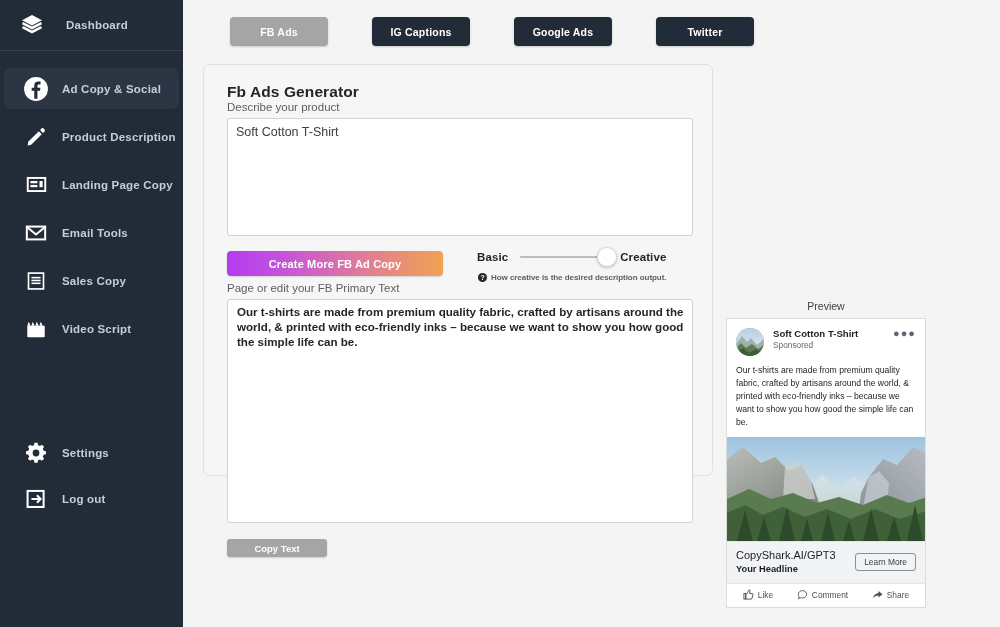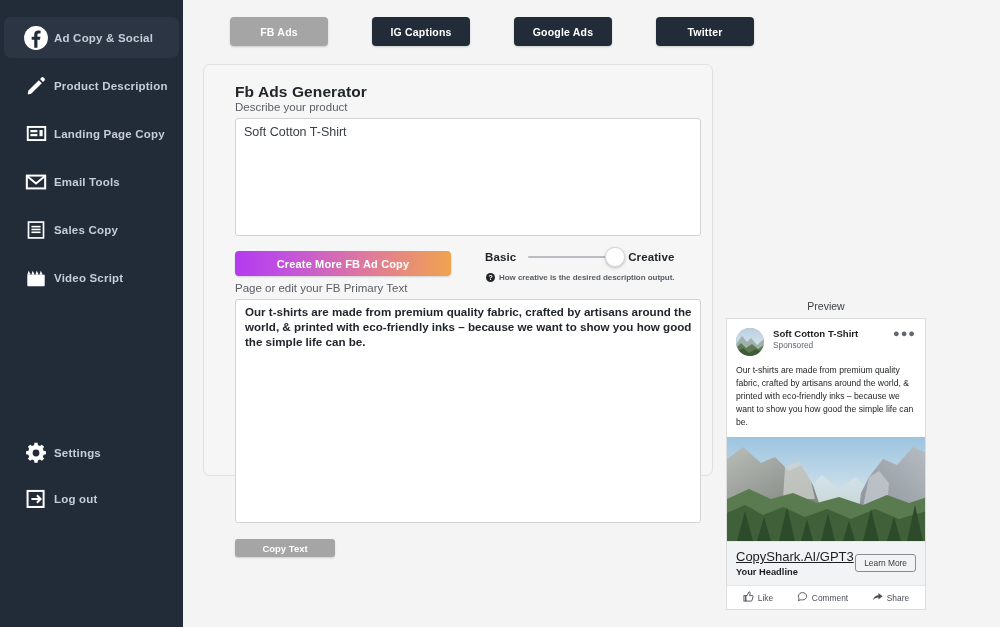--- a/index.html
+++ b/index.html
@@ -39,21 +39,21 @@
     border-radius: 7px;
     cursor: pointer;
   }
   .nav-item.active { background: #2b3543; }
   .nav-item .ico {
     width: 36px; display: flex; align-items: center; justify-content: center;
     flex: 0 0 36px;
   }
   .nav-item .lbl {
     color: #c5cdd8; font-size: 11.5px; font-weight: bold;
-    margin-left: 0; letter-spacing: .2px; white-space: nowrap; text-align: right;
+    margin-left: 8px; letter-spacing: .2px; white-space: nowrap; text-align: right;
   }
   .nav-bottom { position: absolute; left: 0; right: 0; top: 432px; }
   .nav-bottom .nav-item { margin-bottom: 5px; }
 
   svg.i { display:block; }
 
   
   .main {
     flex: 1; height: 627px;
     background: #f4f4f4;
@@ -79,21 +79,21 @@
   .tab.active { background: #a5a5a5; color: #fdfdfd; }
 
   
   .card {
     position: absolute;
     left: 20px; top: 64px;
     width: 510px; height: 412px;
     background: #f6f6f6;
     border: 1px solid #e0e0e0;
     border-radius: 7px;
-    padding: 18px 21px 0 31px;
+    padding: 18px 21px 0 23px;
   }
   .card-title {
     font-size: 15.5px; font-weight: bold; color: #22262b;
     letter-spacing: .1px;
   }
   .field-label {
     font-size: 11.5px; color: #5b6067;
     margin-bottom: 5px;
   }
   .ta {
@@ -198,21 +198,21 @@
     font-size: 8.6px; line-height: 1.52; color: #1c1e21;
   }
   .fb-photo { width: 200px; height: 104px; position: relative; overflow: hidden; }
   .fb-meta {
     padding: 6px 9px 7px 9px;
     background: #f2f3f5;
     border-top: 1px solid #e4e6eb;
     display: flex; align-items: center; justify-content: space-between;
   }
   .fb-meta-text { line-height: 1.35; }
-  .fb-domain { font-size: 13px; color: #1c1e21; text-decoration: underline; }
+  .fb-domain { font-size: 11px; color: #1c1e21; }
   .fb-headline { font-size: 9.3px; font-weight: bold; color: #1c1e21; }
   .learn-btn {
     border: 1px solid #8a8d91; border-radius: 3px;
     background: #f2f3f5; color: #3c4043;
     font-family: "Liberation Sans", sans-serif;
     font-size: 8.4px; padding: 3px 8px; cursor: pointer;
     white-space: nowrap;
   }
   .fb-actions {
     display: flex; align-items: center; justify-content: space-around;
@@ -225,20 +225,30 @@
     font-size: 8.4px; color: #4b4f56; cursor: pointer;
   }
 </style>
 </head>
 <body>
 
 <div class="app">
 
   <aside class="sidebar">
 
+    <div class="side-head">
+      <span class="ico">
+        <svg class="i" width="24" height="24" viewBox="0 0 24 24" fill="#ffffff">
+          <path d="M12 2 L22 7.2 L12 12.4 L2 7.2 Z"></path>
+          <path d="M12 13.6 L21 9 L22 11.2 L12 16.4 L2 11.2 L3 9 Z"></path>
+          <path d="M12 17.6 L21 13 L22 15.2 L12 20.4 L2 15.2 L3 13 Z"></path>
+        </svg>
+      </span>
+      <span class="lbl">Dashboard</span>
+    </div>
 
     <nav class="nav-top">
 
       <div class="nav-item active">
         <span class="ico">
           <svg class="i" width="26" height="26" viewBox="0 0 24 24">
             <circle cx="12" cy="12" r="11" fill="#ffffff"></circle>
             <path fill="#222b38" d="M13.3 20.9v-7.2h2.4l.4-2.8h-2.8V9.1c0-.8.23-1.36 1.4-1.36h1.5V5.25c-.26-.03-1.15-.11-2.18-.11-2.16 0-3.64 1.32-3.64 3.74v2.04H8v2.8h2.4v7.2z"></path>
           </svg>
         </span>

